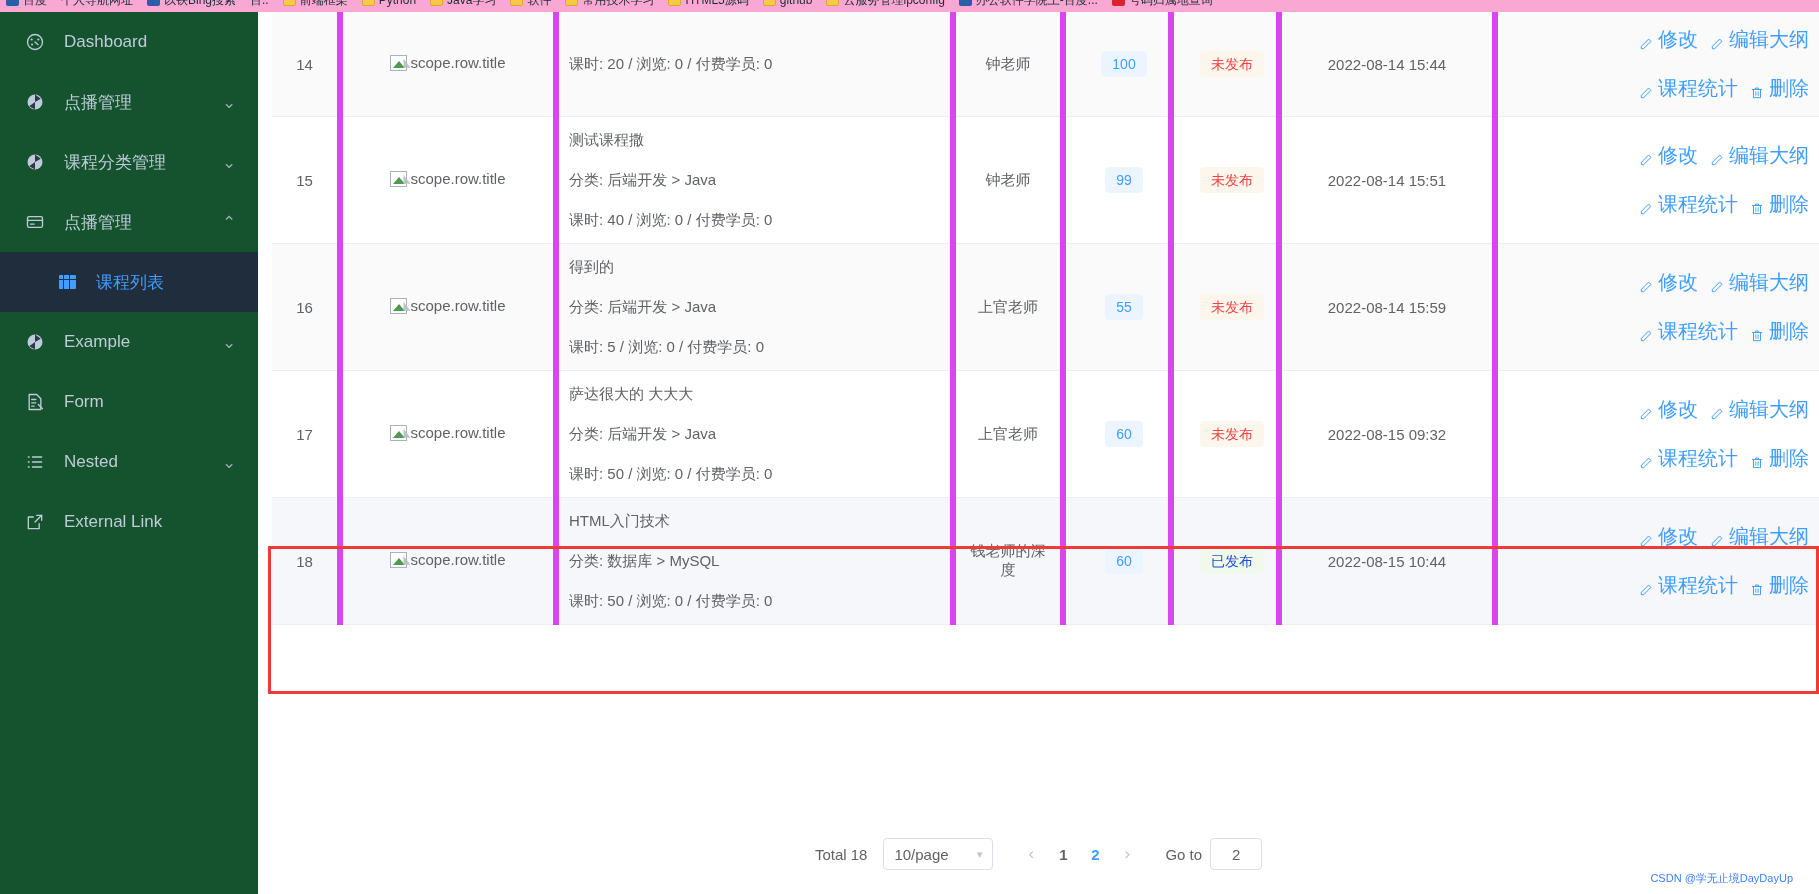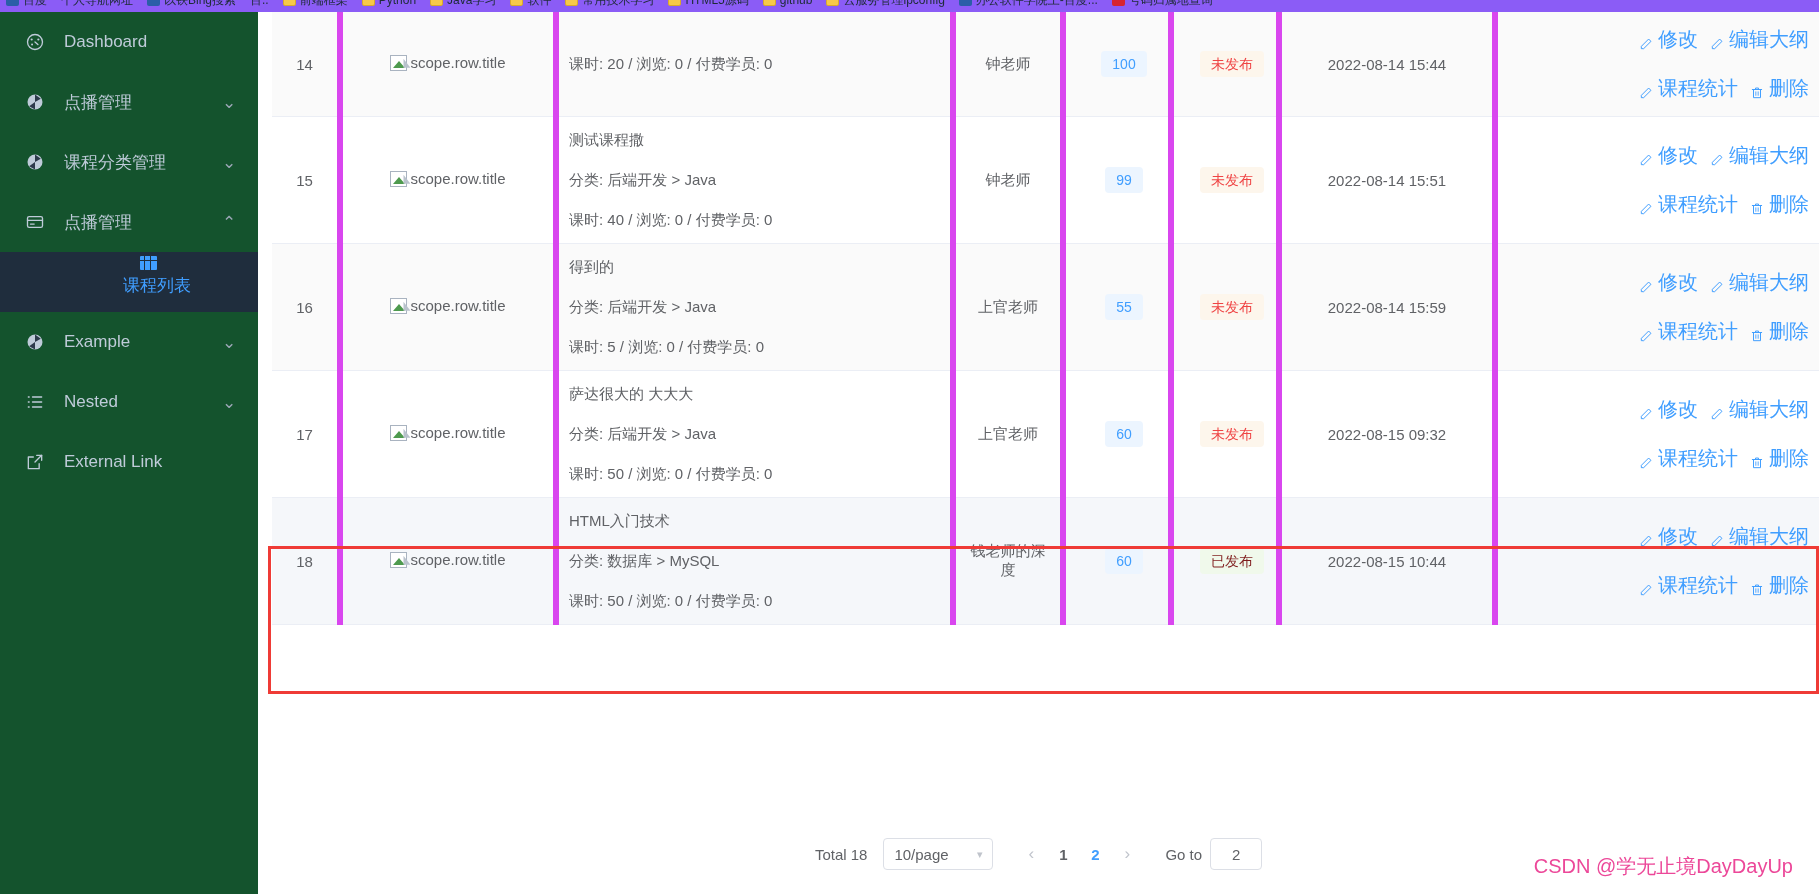--- a/index.html
+++ b/index.html
@@ -7,21 +7,21 @@
     width: 1819px; height: 894px;
     overflow: hidden;
     font-family: "Liberation Sans", "DejaVu Sans", sans-serif;
     background: #ffffff;
   }
   #app { position: relative; width: 1819px; height: 894px; }
 
   
   .bookmark-bar {
     position: absolute; top: 0; left: 0; width: 1819px; height: 12px;
-    background: #8b5cf6; overflow: hidden;
+    background: #f9a8d4; overflow: hidden;
   }
   .bookmark-bar .bm-row {
     display: flex; align-items: center; gap: 14px;
     padding-left: 6px; height: 22px; margin-top: -11px;
     font-size: 12px; color: #1d2b36; white-space: nowrap;
   }
   .bm-item { display: flex; align-items: center; gap: 4px; }
   .bm-folder {
     width: 13px; height: 11px; background: #f5c councils;
     background: #f7c948; border-radius: 2px; display: inline-block;
@@ -46,21 +46,21 @@
     flex: 0 0 22px; color: #bfcbd9;
   }
   .menu-item .mi-label { flex: 1; white-space: nowrap; }
   .menu-item .mi-arrow {
     width: 14px; height: 14px; flex: 0 0 14px; color: #9aa6b5;
     display: flex; align-items: center; justify-content: center;
   }
   .submenu-item {
     display: flex; align-items: center; height: 60px;
     padding-left: 56px; background: #1f2d3d; cursor: pointer;
-    color: #409eff; font-size: 17px; flex-direction: column;
+    color: #409eff; font-size: 17px;
   }
   .submenu-item .sm-icon {
     width: 22px; height: 22px; margin-right: 18px; flex: 0 0 22px;
     display: flex; align-items: center; justify-content: center;
   }
   .grid-icon {
     width: 17px; height: 14px; background: #409eff; border-radius: 1px;
     background-image:
       linear-gradient(to right, transparent 4px, #1f2d3d 4px, #1f2d3d 5px, transparent 5px,
                       transparent 10px, #1f2d3d 10px, #1f2d3d 11px, transparent 11px),
@@ -122,21 +122,21 @@
     width: 7px; height: 9px; background: #b9c2cc;
     clip-path: polygon(0 0, 100% 100%, 0 100%);
   }
 
   .tag {
     display: inline-block; padding: 5px 11px; border-radius: 4px;
     font-size: 14px; line-height: 1.2; margin-left: 14px;
   }
   .tag-count     { background: #ecf5ff; color: #409eff; }
   .tag-unpub     { background: #fdf6ec; color: #ef4444; }
-  .tag-pub       { background: #f0f9eb; color: #7f1d1d; }
+  .tag-pub       { background: #f0f9eb; color: #1d4ed8; }
 
   .action-row { display: flex; justify-content: flex-end; align-items: center;
                 gap: 0; white-space: nowrap; padding-right: 0; }
   .action-row + .action-row { margin-top: 22px; }
   .act-link {
     display: inline-flex; align-items: center; gap: 5px;
     color: #409eff; font-size: 20px; cursor: pointer; margin-left: 12px;
   }
   .act-link:first-child { margin-left: 0; }
   .act-icon { width: 14px; height: 14px; flex: 0 0 14px; color: #409eff; }
@@ -175,22 +175,22 @@
   .pg-num.active { color: #409eff; }
   .pg-goto { margin-left: 22px; margin-right: 8px; color: #606266; }
   .pg-goto-input {
     width: 52px; height: 32px; border: 1px solid #dcdfe6; border-radius: 4px;
     text-align: center; color: #606266; font-size: 15px;
     font-family: "Liberation Sans", sans-serif; background: #fff;
   }
 
   
   .watermark {
-    position: absolute; right: 26px; bottom: 14px;
-    color: #ec4899; font-size: 20px; white-space: nowrap;
+    position: absolute; right: 26px; bottom: 8px;
+    color: #3b82f6; font-size: 11px; white-space: nowrap;
   }
 </style>
 </head>
 <body>
 
 <div id="app">
 
   <div class="bookmark-bar">
     <div class="bm-row" id="bm-row">
         <span class="bm-item">
@@ -305,20 +305,30 @@
       <div class="menu-item">
         <span class="mi-icon">
           <svg viewBox="0 0 24 24" width="20" height="20">
             <circle cx="12" cy="12" r="9" fill="currentColor"></circle>
             <path d="M12 3 L12 12 L19 8 Z" fill="#2d3a4b"></path>
             <path d="M12 12 L12 21 L5 17 Z" fill="#2d3a4b"></path>
           </svg>
         </span>
         <span class="mi-label">Example</span>
         <span class="mi-arrow">⌄</span>
+      </div>
+      <div class="menu-item">
+        <span class="mi-icon">
+          <svg viewBox="0 0 24 24" width="20" height="20">
+            <path d="M5 3 H14 L19 8 V21 H5 Z" stroke="currentColor" fill="none" stroke-width="1.6" stroke-linecap="round" stroke-linejoin="round"></path>
+            <path d="M8 9 H13 M8 13 H13 M8 17 H11" stroke="currentColor" fill="none" stroke-width="1.6" stroke-linecap="round" stroke-linejoin="round"></path>
+            <path d="M16 15 L21 20" stroke="currentColor" fill="none" stroke-width="1.6" stroke-linecap="round" stroke-linejoin="round"></path>
+          </svg>
+        </span>
+        <span class="mi-label">Form</span>
       </div>
       <div class="menu-item">
         <span class="mi-icon">
           <svg viewBox="0 0 24 24" width="20" height="20">
             <path d="M4 6 H5 M4 12 H5 M4 18 H5" stroke="currentColor" fill="none" stroke-width="1.6" stroke-linecap="round" stroke-linejoin="round"></path>
             <path d="M9 6 H20 M9 12 H20 M9 18 H20" stroke="currentColor" fill="none" stroke-width="1.6" stroke-linecap="round" stroke-linejoin="round"></path>
           </svg>
         </span>
         <span class="mi-label">Nested</span>
         <span class="mi-arrow">⌄</span>

